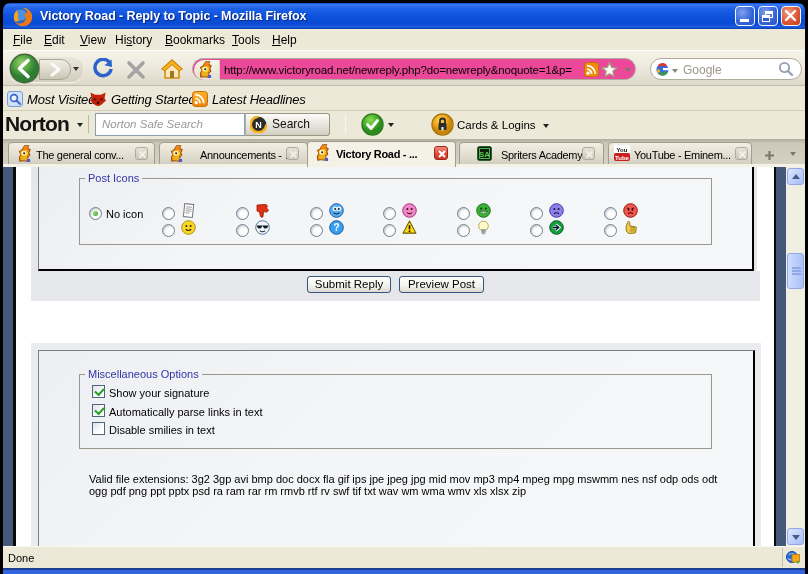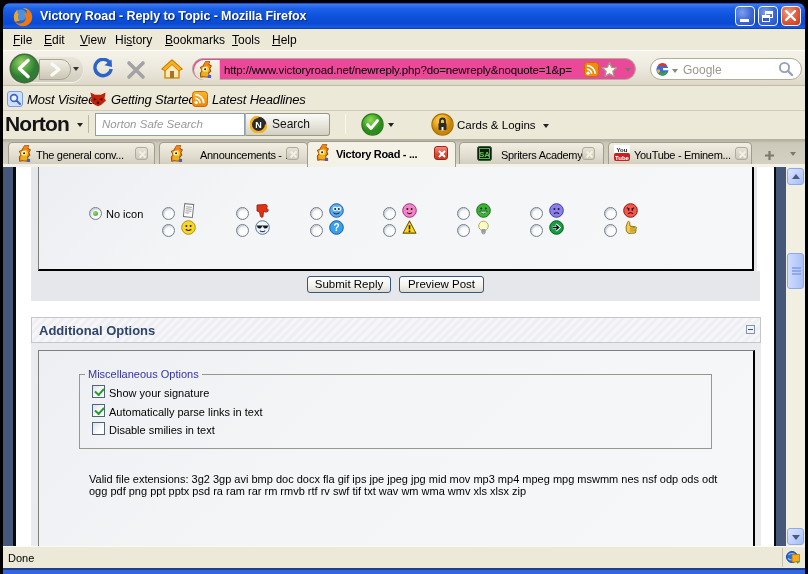--- a/index.html
+++ b/index.html
@@ -343,20 +343,23 @@
   </svg>
 <div class="tri-d abs" style="left:790px;top:152px;border-top-color:#7d7868;"></div>
 
 <div id="viewport" class="abs">
   <div class="navyL abs"></div>
     <div class="blackL abs"></div>
   <div class="blackR abs"></div>
     <div class="navyR abs"></div>
   <div id="surround1" class="abs"></div>
   <div id="pibox" class="abs"></div>
+  <fieldset id="pifs" class="fs abs" style="left:76px;top:5px;width:633px;height:73px;">
+      <legend>Post Icons</legend>
+    </fieldset>
   <div class="radio sel abs" style="left:86px;top:40px;"></div>
   <span class="smalltext abs" style="left:103px;top:41px;">No icon</span>
 
   <div class="radio abs" style="left:159px;top:40px;"></div>
   <div class="radio abs" style="left:233px;top:40px;"></div>
   <div class="radio abs" style="left:307px;top:40px;"></div>
   <div class="radio abs" style="left:380px;top:40px;"></div>
   <div class="radio abs" style="left:454px;top:40px;"></div>
   <div class="radio abs" style="left:527px;top:40px;"></div>
   <div class="radio abs" style="left:601px;top:40px;"></div>
@@ -444,26 +447,20 @@
     </svg>
   <svg class="icon15 abs" style="left:620px;top:53px;" viewBox="0 0 15 15">
       <path d="M4.5,2.5 C4.5,1 6.5,1 6.7,2.5 L7,6 L12.5,6.8 C14,7 14,8.5 12.8,8.8 L13,10.5 L12.2,13 L6,13.5 L3.5,11.5 L3,7 Z" fill="#f2cc48" stroke="#8e6e10" stroke-width="0.9"></path>
       <path d="M7,6.8 L12,7.5 M7,9 L12.5,9 M6.8,11 L12.6,10.8" stroke="#8e6e10" stroke-width="0.7" fill="none"></path>
     </svg>
 
   <div id="graybar" class="abs"></div>
   <div class="xpbtn abs" style="left:304px;top:109px;width:84px;height:17px;padding-top:1px;">Submit Reply</div>
   <div class="xpbtn abs" style="left:396px;top:109px;width:85px;height:17px;padding-top:1px;">Preview Post</div>
 
-  <div id="aobar" class="abs">
-      <span class="abs" style="left:7px;top:5px;font-weight:bold;font-size:13px;color:#2e4468;">Additional Options</span>
-    <div class="abs" style="left:714px;top:7px;width:9px;height:9px;border:1px solid #8894a8;background:#f0f2f5;">
-        <div class="abs" style="left:1px;top:3px;width:5px;height:1px;background:#44506a;"></div>
-      </div>
-  </div>
   <div id="aobody" class="abs"></div>
   <div id="aopanel" class="abs"></div>
 
   <fieldset class="fs abs" style="left:76px;top:201px;width:633px;height:81px;">
       <legend>Miscellaneous Options</legend>
     </fieldset>
   <div class="chk on abs" style="left:89px;top:218px;"></div>
   <span class="smalltext abs" style="left:106px;top:220px;">Show your signature</span>
   <div class="chk on abs" style="left:89px;top:237px;"></div>
   <span class="smalltext abs" style="left:106px;top:239px;">Automatically parse links in text</span>

